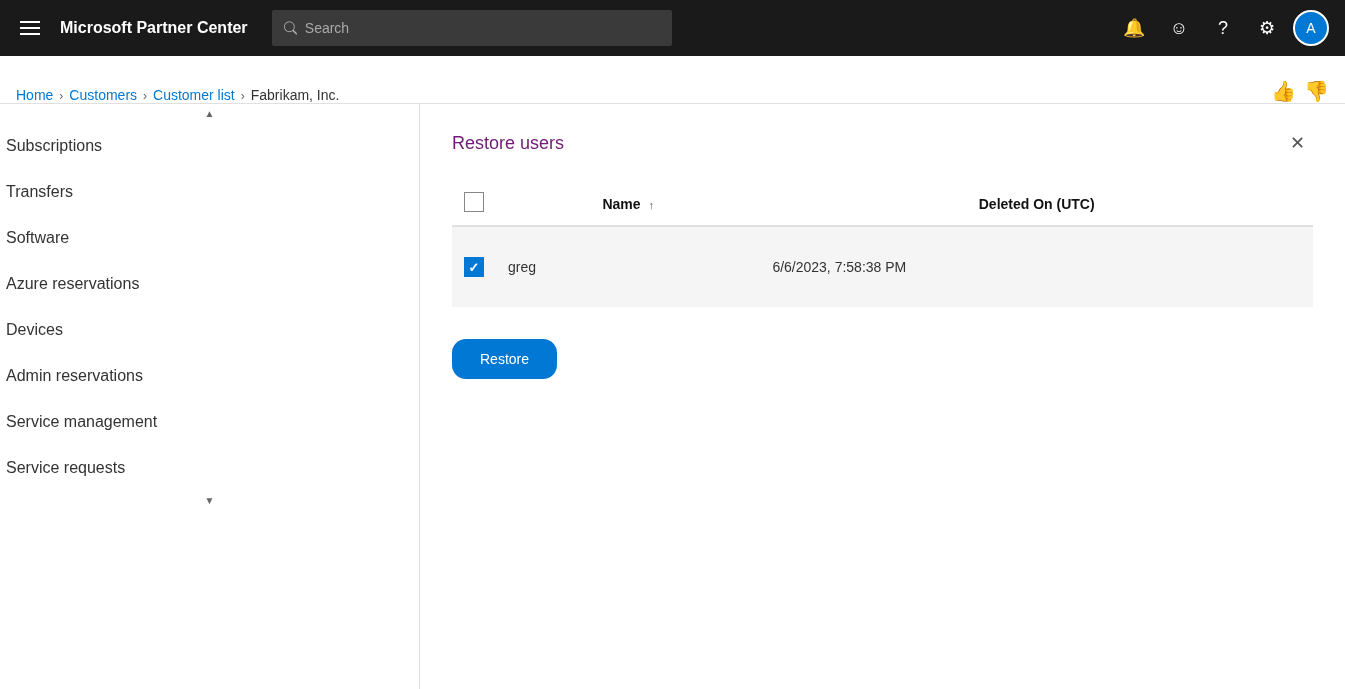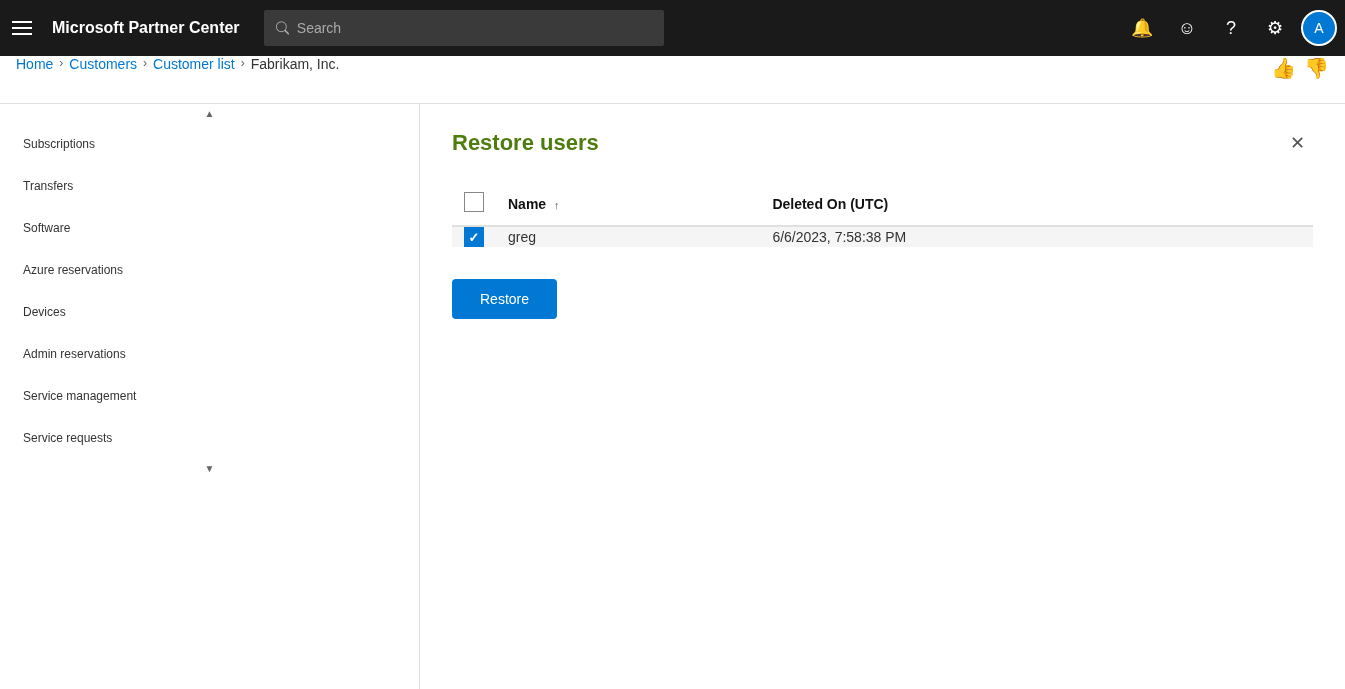--- a/index.html
+++ b/index.html
@@ -4,21 +4,21 @@
   <style>
     * { box-sizing: border-box; margin: 0; padding: 0; }
     body { font-family: 'Segoe UI', Arial, sans-serif; font-size: 14px; color: #333; background: #f5f5f5; height: 689px; width: 1345px; overflow: hidden; }
 
     
     .topbar {
       background: #1a1a1a;
       height: 56px;
       display: flex;
       align-items: center;
-      padding: 0 8px;
+      padding: 0 16px;
       gap: 16px;
     }
     .topbar-hamburger {
       color: #fff;
       cursor: pointer;
       font-size: 18px;
       display: flex;
       flex-direction: column;
       gap: 4px;
       padding: 4px;
@@ -93,21 +93,21 @@
     .main-layout {
       display: flex;
       height: calc(689px - 56px - 48px);
     }
 
     
     .breadcrumb-bar {
       background: #fff;
       height: 48px;
       display: flex;
-      align-items: flex-start;
+      align-items: flex-end;
       padding: 0 16px;
       border-bottom: 1px solid #e0e0e0;
       gap: 6px;
     }
     .breadcrumb-item {
       color: #0078d4;
       cursor: pointer;
       font-size: 14px;
     }
     .breadcrumb-separator { color: #666; font-size: 12px; }
@@ -128,23 +128,23 @@
     
     .sidebar {
       width: 420px;
       background: #fff;
       border-right: 1px solid #e0e0e0;
       overflow-y: auto;
       flex-shrink: 0;
       position: relative;
     }
     .sidebar-item {
-      padding: 14px 20px;
-      cursor: pointer;
-      font-size: 12px;
+      padding: 14px 3px;
+      cursor: pointer;
+      font-size: 16px;
       color: #333;
       border-left: 3px solid transparent;
     }
     .sidebar-item.active {
       background: #f0f0f0;
       border-left: 3px solid #0078d4;
       font-weight: 500;
     }
     .sidebar-scroll-up, .sidebar-scroll-down {
       display: flex;
@@ -163,51 +163,51 @@
     }
 
     
     .panel-header {
       display: flex;
       align-items: center;
       justify-content: space-between;
       margin-bottom: 24px;
     }
     .panel-title {
-      font-size: 22px;
-      font-weight: 700;
-      color: #4d7c0f;
+      font-size: 18px;
+      font-weight: 400;
+      color: #701a75;
     }
     .close-btn {
       cursor: pointer;
       font-size: 18px;
       color: #555;
       background: none;
       border: none;
       padding: 4px 8px;
     }
 
     
     .restore-table {
       width: 100%;
       border-collapse: collapse;
       margin-bottom: 32px;
     }
     .restore-table thead tr {
       border-bottom: 2px solid #e0e0e0;
     }
     .restore-table th {
-      text-align: left;
+      text-align: center;
       padding: 10px 12px;
       font-weight: 600;
       font-size: 14px;
       color: #111;
     }
     .restore-table td {
-      padding: 0 12px;
+      padding: 30px 12px;
       font-size: 14px;
       color: #333;
       margin-top: 20px;
     }
     .restore-table tbody tr {
       background: #f5f5f5;
     }
 
     
     .checkbox-header {
@@ -238,21 +238,21 @@
 
     
     .restore-btn {
       background: #0078d4;
       color: #fff;
       border: none;
       padding: 12px 28px;
       font-size: 14px;
       font-weight: 500;
       cursor: pointer;
-      border-radius: 4px;
+      border-radius: 14px;
     }
 
     
     .sidebar::-webkit-scrollbar { width: 6px; }
     .sidebar::-webkit-scrollbar-thumb { background: #c0c0c0; border-radius: 3px; }
   </style>
 </head>
 <body>
 
 <div class="topbar">

